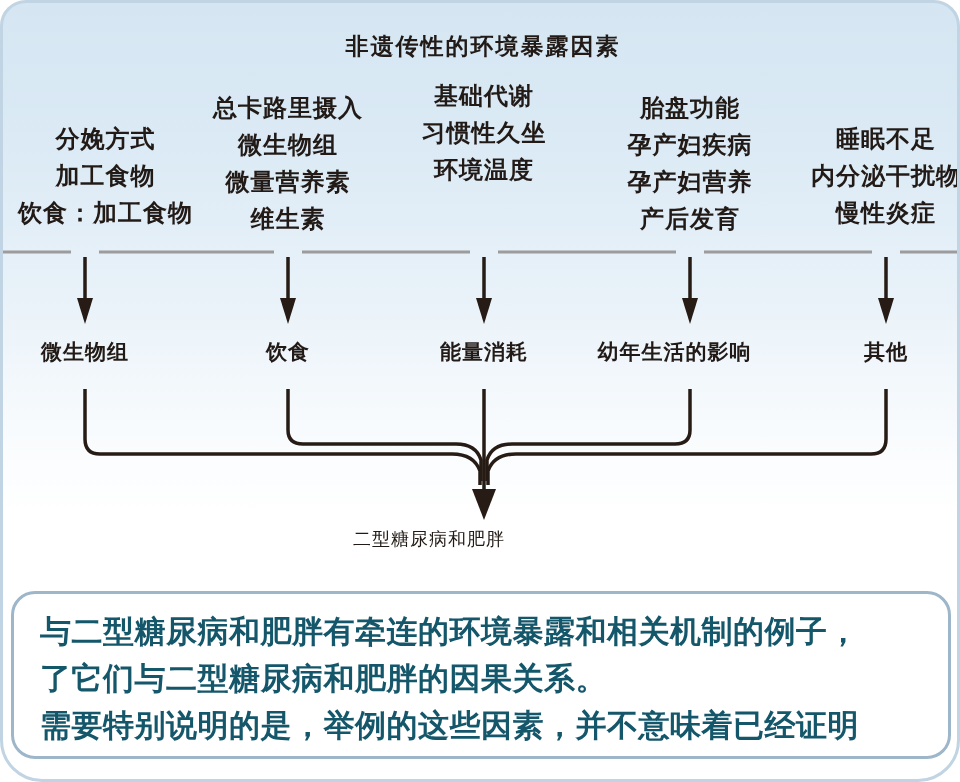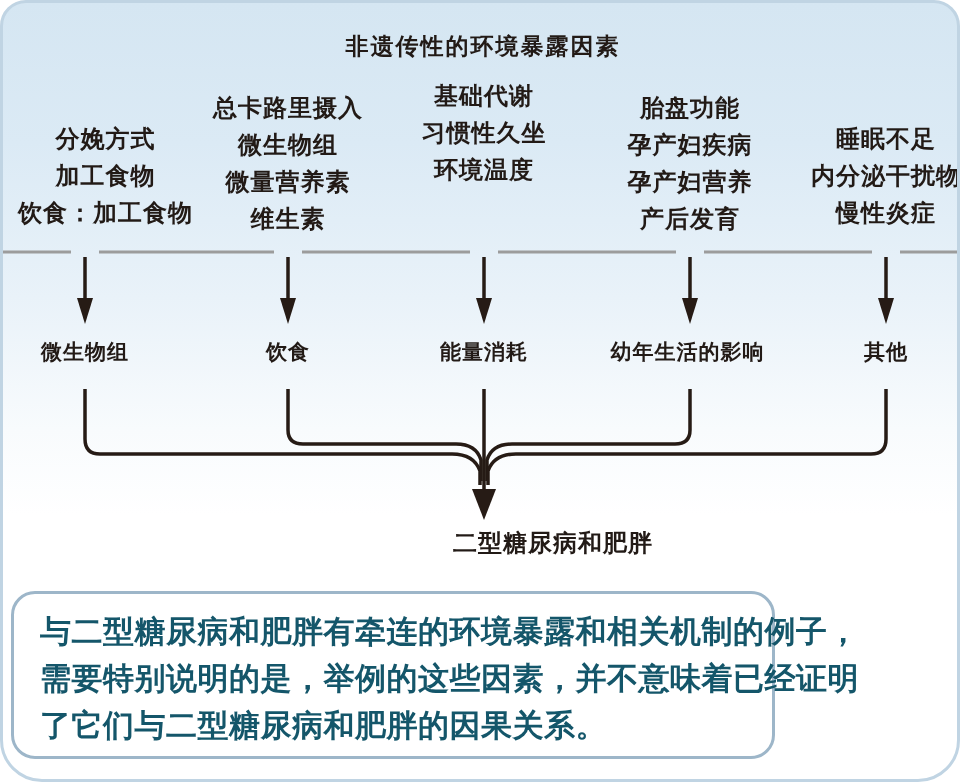--- a/index.html
+++ b/index.html
@@ -57,36 +57,36 @@
     top: 335px;
     text-align: center;
     font-size: 21px;
     font-weight: 700;
     color: #221a16;
     letter-spacing: 1px;
   }
   .ml-0 { left: 7px;   width: 150px; }
   .ml-1 { left: 235px; width: 100px; }
   .ml-2 { left: 406px; width: 150px; }
-  .ml-3 { left: 602px; width: 165px; }
+  .ml-3 { left: 589px; width: 165px; }
   .ml-4 { left: 833px; width: 100px; }
   .outcome {
     position: absolute;
     left: 350px; top: 524px;
     width: 300px;
-    text-align: right;
-    font-size: 24px;
-    font-weight: 700;
+    text-align: left;
+    font-size: 18px;
+    font-weight: 400;
     color: #221a16;
     letter-spacing: 1px;
   }
   .caption-box {
     position: absolute;
     left: 8px; top: 588px;
-    width: 764px;
+    width: 940px;
     height: 168px;
     box-sizing: border-box;
     border: 3px solid #9db6c9;
     border-radius: 24px;
     background: #ffffff;
     padding: 14px 30px 0 26px;
   }
   .caption-line {
     font-size: 31px;
     font-weight: 700;
@@ -169,17 +169,17 @@
   <div class="mid-label ml-0">微生物组</div>
   <div class="mid-label ml-1">饮食</div>
   <div class="mid-label ml-2">能量消耗</div>
   <div class="mid-label ml-3">幼年生活的影响</div>
   <div class="mid-label ml-4">其他</div>
 
   <div class="outcome">二型糖尿病和肥胖</div>
 
   <div class="caption-box">
     <div class="caption-line">与二型糖尿病和肥胖有牵连的环境暴露和相关机制的例子，</div>
+    <div class="caption-line">了它们与二型糖尿病和肥胖的因果关系。</div>
     <div class="caption-line">需要特别说明的是，举例的这些因素，并不意味着已经证明</div>
-    <div class="caption-line">了它们与二型糖尿病和肥胖的因果关系。</div>
   </div>
 
 </div>
 
 </body></html>

